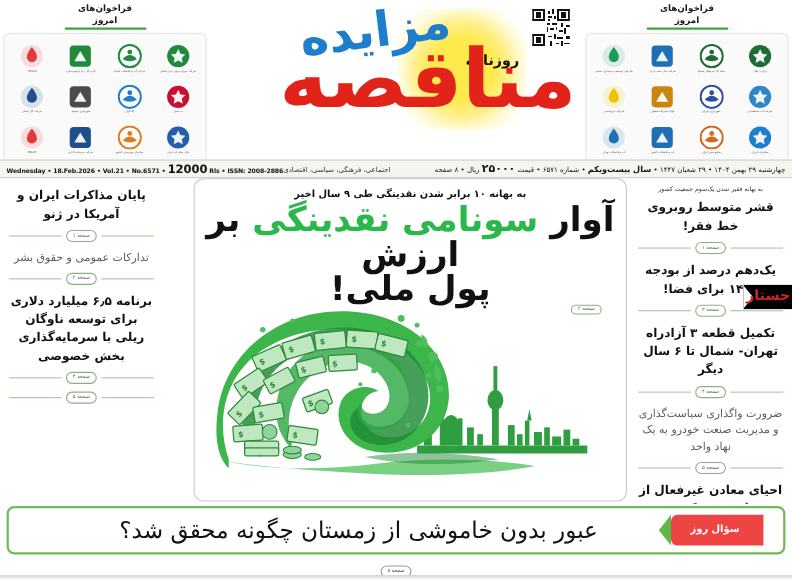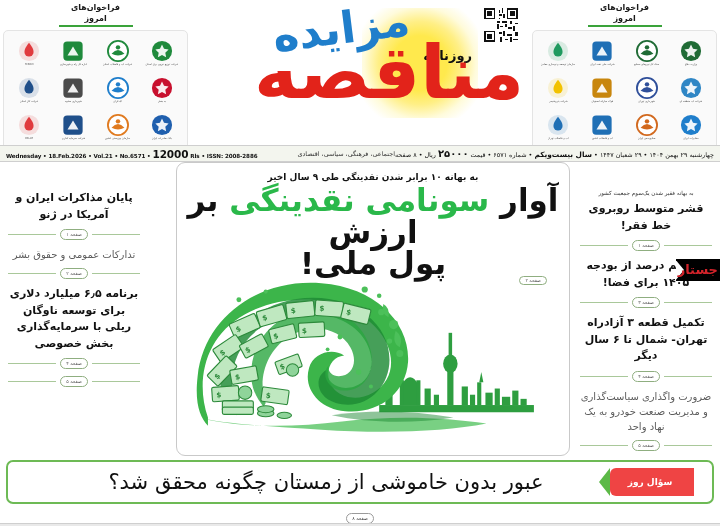--- a/index.html
+++ b/index.html
@@ -58,33 +58,33 @@
 
   
   .datebar {
     position: absolute; top: 145px; left: 0; width: 720px; height: 17px;
     background: #f3f5ee; border-top: 1px solid #cfcfcf; border-bottom: 1px solid #cfcfcf;
     display: flex; align-items: center; direction: rtl;
   }
   .date-fa { font-size: 6.4px; color: #111; padding-right: 6px; white-space: nowrap; }
   .date-fa b { font-size: 7.4px; }
   .date-fa .big { font-size: 10px; font-weight: bold; }
-  .date-cats { flex: 1; text-align: right; font-size: 6.4px; color: #333; }
+  .date-cats { flex: 1; text-align: left; font-size: 6.4px; color: #333; }
   .date-en {
     font-size: 5.6px; color: #111; font-weight: bold; direction: ltr;
     padding-left: 6px; white-space: nowrap; letter-spacing: -0.1px;
   }
   .date-en .big { font-size: 10.5px; }
 
   
   .body-area {
     position: absolute; top: 162px; left: 0; width: 720px; height: 296px;
     display: flex; direction: rtl;
   }
-  .col-side { width: 148px; padding: 4px 8px 0; margin-top: 20px; }
+  .col-side { width: 148px; padding: 4px 8px 0; }
   .col-main { flex: 1; position: relative; padding: 0 4px; }
 
   .side-item { text-align: center; }
   .side-h {
     font-size: 11px; font-weight: bold; color: #111; line-height: 1.5;
     letter-spacing: -0.3px; padding: 4px 0 2px;
   }
   .side-h.muted { font-weight: normal; color: #5c5c5c; font-size: 10px; }
   .divider { display: flex; align-items: center; gap: 4px; padding: 4px 0 3px; }
   .divider .rule { flex: 1; height: 1px; background: #a9c89a; }

